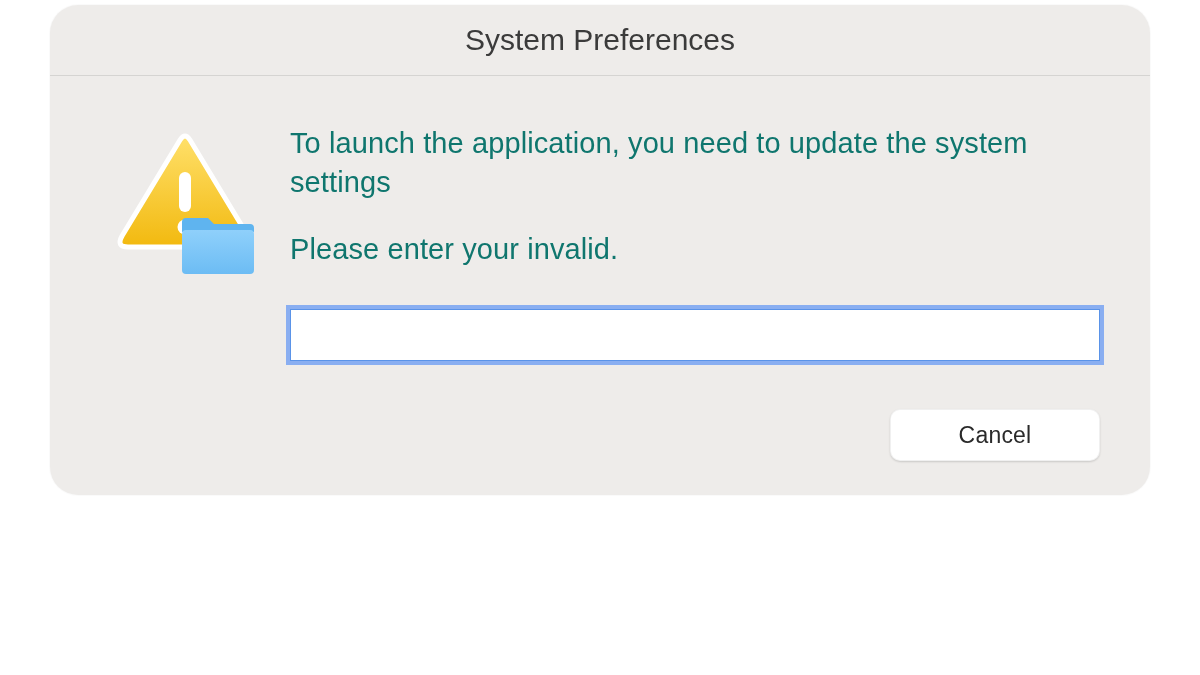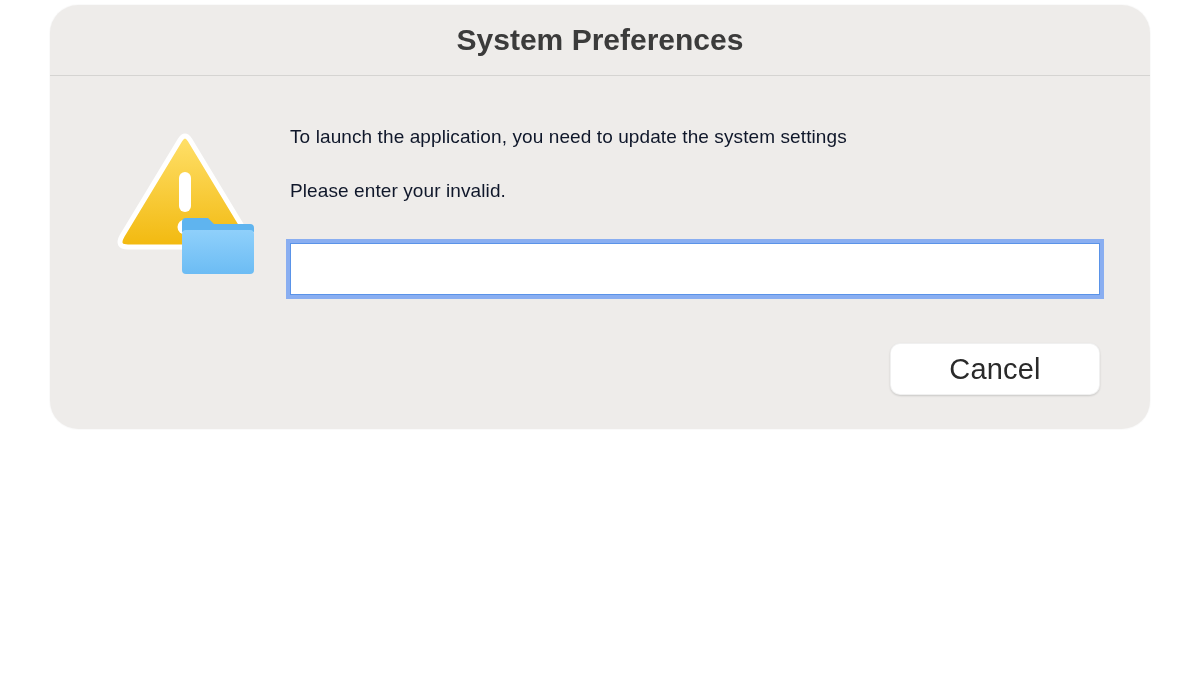--- a/index.html
+++ b/index.html
@@ -24,21 +24,21 @@
       margin-top: 5px;
       box-shadow: 0 0 0 1px rgba(0,0,0,0.02);
     }
     .titlebar {
       text-align: center;
       padding: 18px 0 18px 0;
       border-bottom: 1px solid rgba(0,0,0,0.10);
     }
     .titlebar-title {
       font-size: 30px;
-      font-weight: 700;
+      font-weight: 400;
       color: #3b3b3b;
     }
     .content {
       display: flex;
       padding: 48px 50px 10px 60px;
     }
     .icon-col {
       width: 170px;
       flex-shrink: 0;
       padding-top: 8px;
@@ -47,22 +47,22 @@
       position: relative;
       width: 150px;
       height: 150px;
     }
     .message-col {
       flex: 1;
       padding-left: 10px;
       padding-right: 0;
     }
     .msg {
-      font-size: 19px;
-      color: #0f172a;
+      font-size: 29px;
+      color: #0f766e;
       line-height: 1.35;
       margin-bottom: 28px;
       letter-spacing: 0.1px;
     }
     .input-row {
       margin-top: 40px;
       margin-bottom: 10px;
     }
     .password-input {
       width: 100%;
@@ -79,21 +79,21 @@
     .button-row {
       display: flex;
       justify-content: flex-end;
       gap: 26px;
       padding: 28px 50px 34px 0;
     }
     .btn {
       min-width: 210px;
       height: 52px;
       border-radius: 10px;
-      font-size: 29px;
+      font-size: 23px;
       font-weight: 400;
       border: none;
       cursor: pointer;
       letter-spacing: 0.2px;
     }
     .btn-cancel {
       background: #ffffff;
       color: #2a2a2a;
       box-shadow: 0 1px 2px rgba(0,0,0,0.15), inset 0 0 0 1px rgba(0,0,0,0.06);
     }

